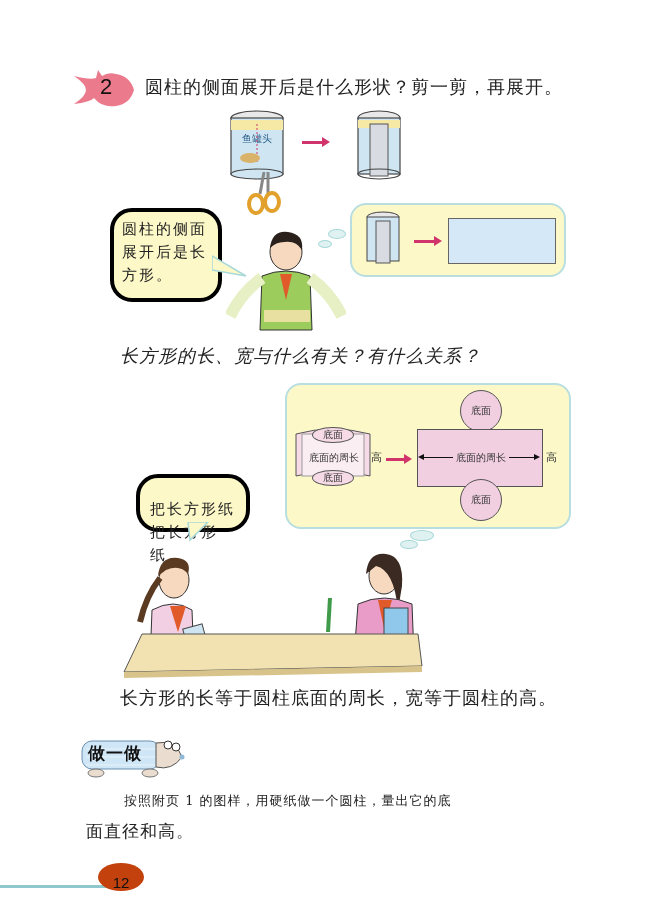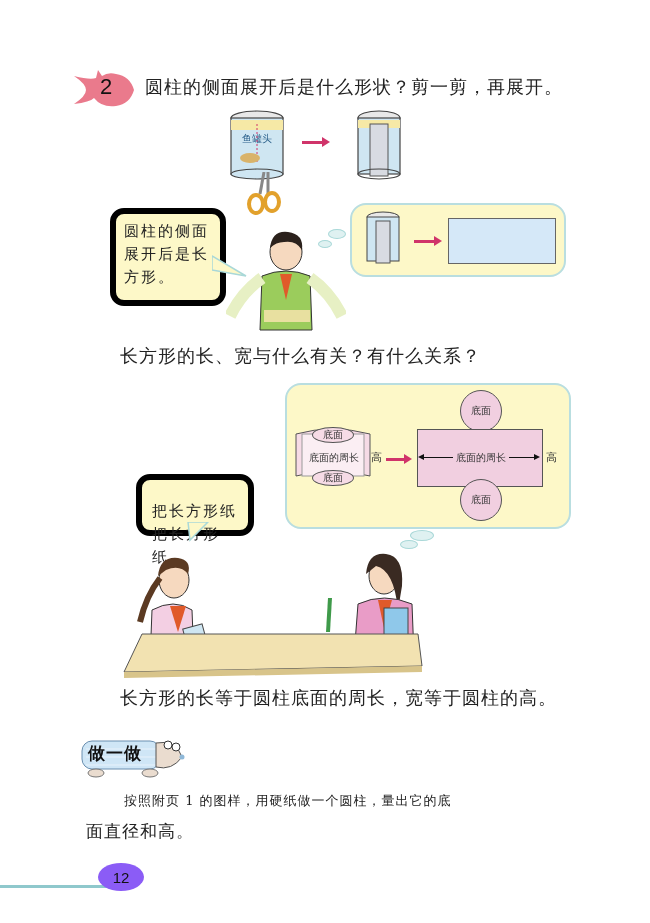--- a/index.html
+++ b/index.html
@@ -3,28 +3,28 @@
 <meta charset="utf-8">
 <style>
   html, body { margin:0; padding:0; }
   body { width:650px; height:923px; background:#ffffff; position:relative; overflow:hidden;
          font-family:"DejaVu Serif","Liberation Serif",serif; color:#222; }
   .abs { position:absolute; }
   .heading-text { font-size:18px; letter-spacing:1px; white-space:nowrap; }
   .body-text { font-size:18px; letter-spacing:1px; white-space:nowrap; }
   .fish { left:72px; top:70px; width:64px; height:40px; }
   .fish-num { left:100px; top:74px; font-family:"Liberation Sans",sans-serif; font-size:22px; color:#111; }
-  .bubble { background:#fdf8c8; border:6px solid #000000; border-radius:14px; }
+  .bubble { background:#fdf8c8; border:4px solid #000000; border-radius:22px; }
   .bubble-text { font-size:15px; line-height:23px; letter-spacing:2px; }
   .panel { background:#fdf8c8; border:2px solid #b9dee0; border-radius:16px; }
   .small { font-size:10px; color:#333; }
   .pink-arrow { height:3px; background:#d0346a; }
   .pink-arrow::after { content:""; position:absolute; right:-6px; top:-4px; border-left:8px solid #d0346a; border-top:5px solid transparent; border-bottom:5px solid transparent; }
   .page-line { left:0; top:885px; width:110px; height:3px; background:#8fc8cc; }
-  .page-oval { left:98px; top:863px; width:46px; height:28px; border-radius:50%; background:#8b5cf6; display:flex; align-items:center; justify-content:center; font-family:"Liberation Sans",sans-serif; font-size:15px; color:#111; }
+  .page-oval { left:98px; top:863px; width:46px; height:28px; border-radius:50%; background:#c2410c; display:flex; align-items:flex-end; justify-content:center; font-family:"Liberation Sans",sans-serif; font-size:15px; color:#111; }
 </style>
 </head>
 <body>
 
 <svg class="abs fish" viewBox="0 0 64 40">
   <path d="M2,6 Q14,14 14,20 Q14,26 2,34 Q18,32 22,28 Q30,38 44,36 Q58,34 62,20 Q58,6 44,4 Q36,2 30,6 L26,0 L24,8 Q18,10 2,6 Z" fill="#ea7a8c"></path>
 </svg>
 <div class="abs fish-num">2</div>
 <div class="abs heading-text" style="left:145px;top:75px;">圆柱的侧面展开后是什么形状？剪一剪，再展开。</div>
 
@@ -84,21 +84,21 @@
 <div class="abs" style="left:365px;top:211px;width:36px;height:56px;">
   <svg width="36" height="56" viewBox="0 0 36 56">
     <ellipse cx="18" cy="6" rx="16" ry="5" fill="#e8e8e8" stroke="#444"></ellipse>
     <rect x="2" y="6" width="32" height="44" fill="#cfe6f2" stroke="#444"></rect>
     <rect x="11" y="10" width="14" height="42" fill="#d8dbe2" stroke="#555"></rect>
   </svg>
 </div>
 <div class="abs pink-arrow" style="left:414px;top:240px;width:22px;"></div>
 <div class="abs" style="left:448px;top:218px;width:106px;height:44px;background:#d5e8f8;border:1.5px solid #666;"></div>
 
-<div class="abs body-text" style="left:120px;top:344px;">长方形的长、宽与什么有关？有什么关系？</div>
+<div class="abs body-text" style="left:120px;top:344px;font-style:italic;">长方形的长、宽与什么有关？有什么关系？</div>
 
 <div class="abs panel" style="left:285px;top:383px;width:282px;height:142px;"></div>
 
 <svg class="abs" style="left:292px;top:420px;" width="82" height="64" viewBox="0 0 82 64">
   <path d="M4,14 L4,56 Q40,46 78,56 L78,14 Q40,4 4,14Z" fill="#f6dbe6" stroke="#555"></path>
   <rect x="10" y="14" width="62" height="42" fill="#fbeef3" stroke="#999"></rect>
 </svg>
 <div class="abs small" style="left:312px;top:427px;width:40px;height:14px;border:1px solid #555;border-radius:50%;background:#f6dbe6;text-align:center;line-height:14px;">底面</div>
 <div class="abs small" style="left:296px;top:451px;width:76px;text-align:center;">底面的周长</div>
 <div class="abs small" style="left:312px;top:470px;width:40px;height:14px;border:1px solid #555;border-radius:50%;background:#f6dbe6;text-align:center;line-height:14px;">底面</div>

